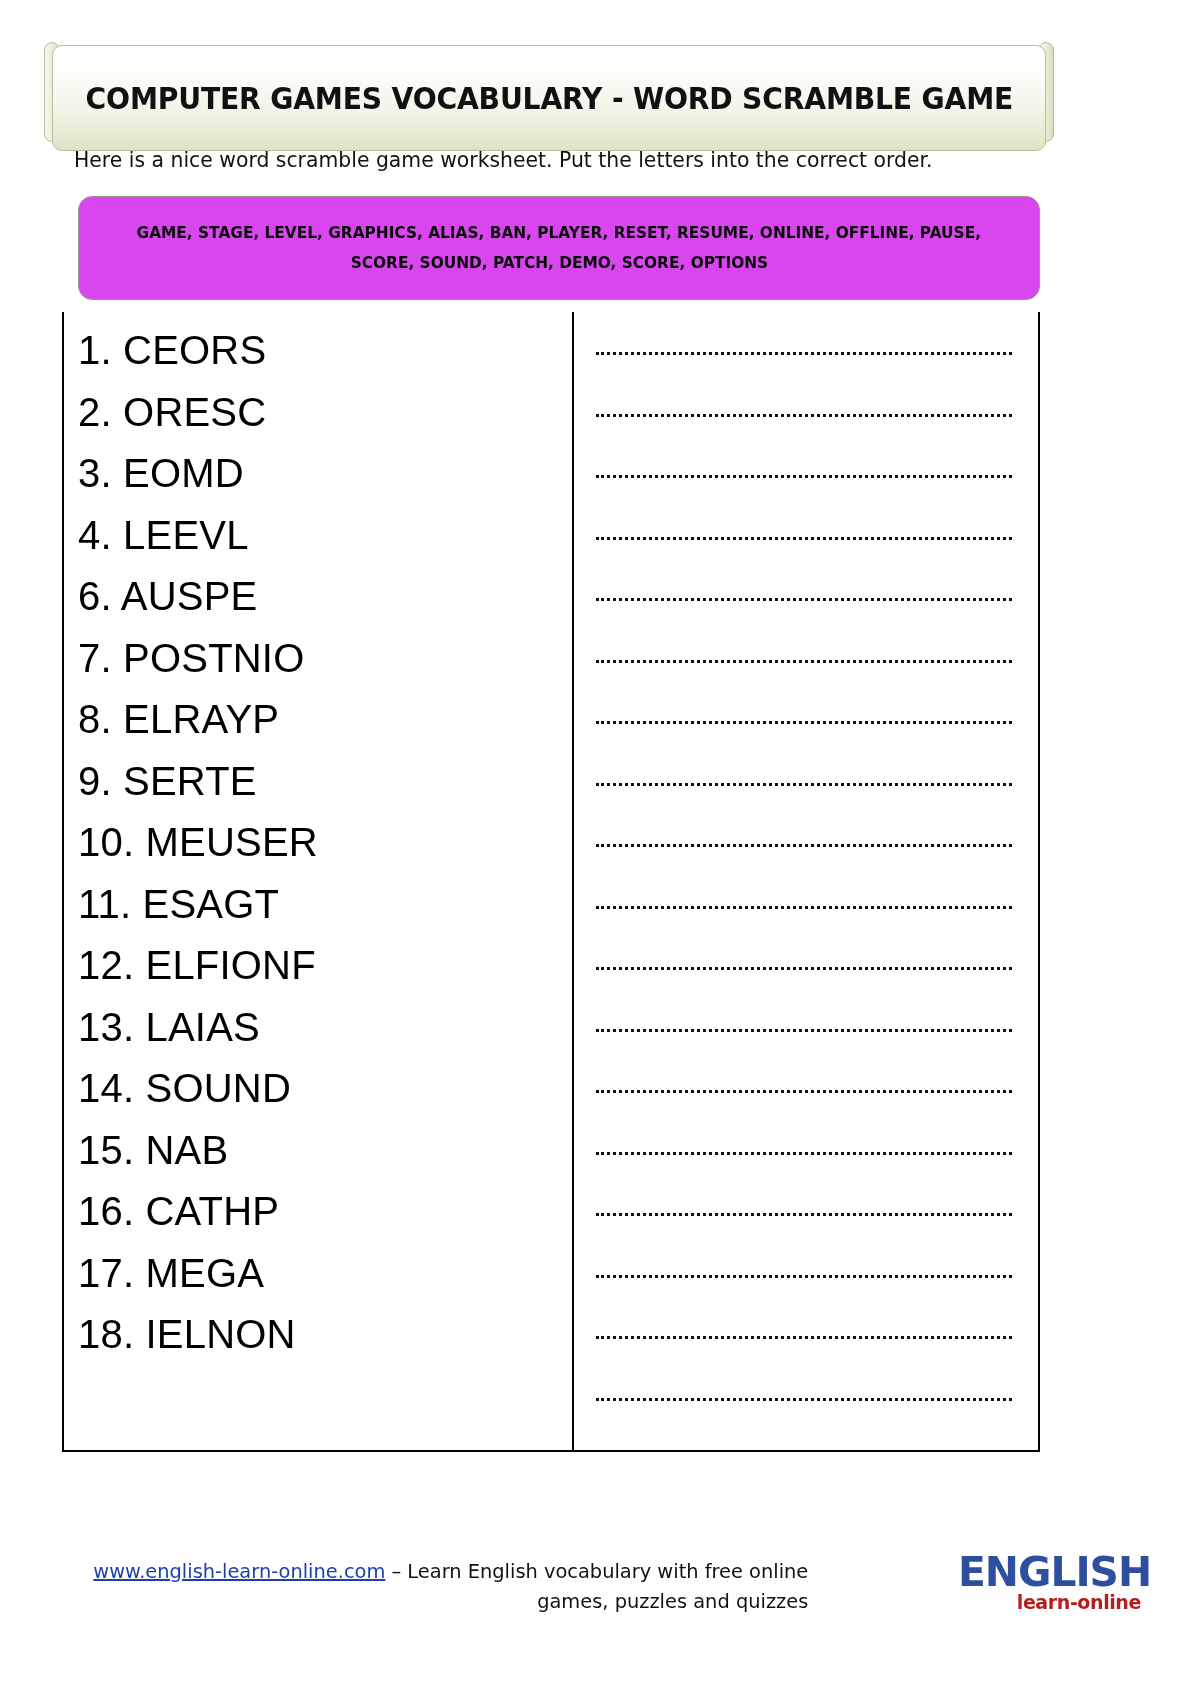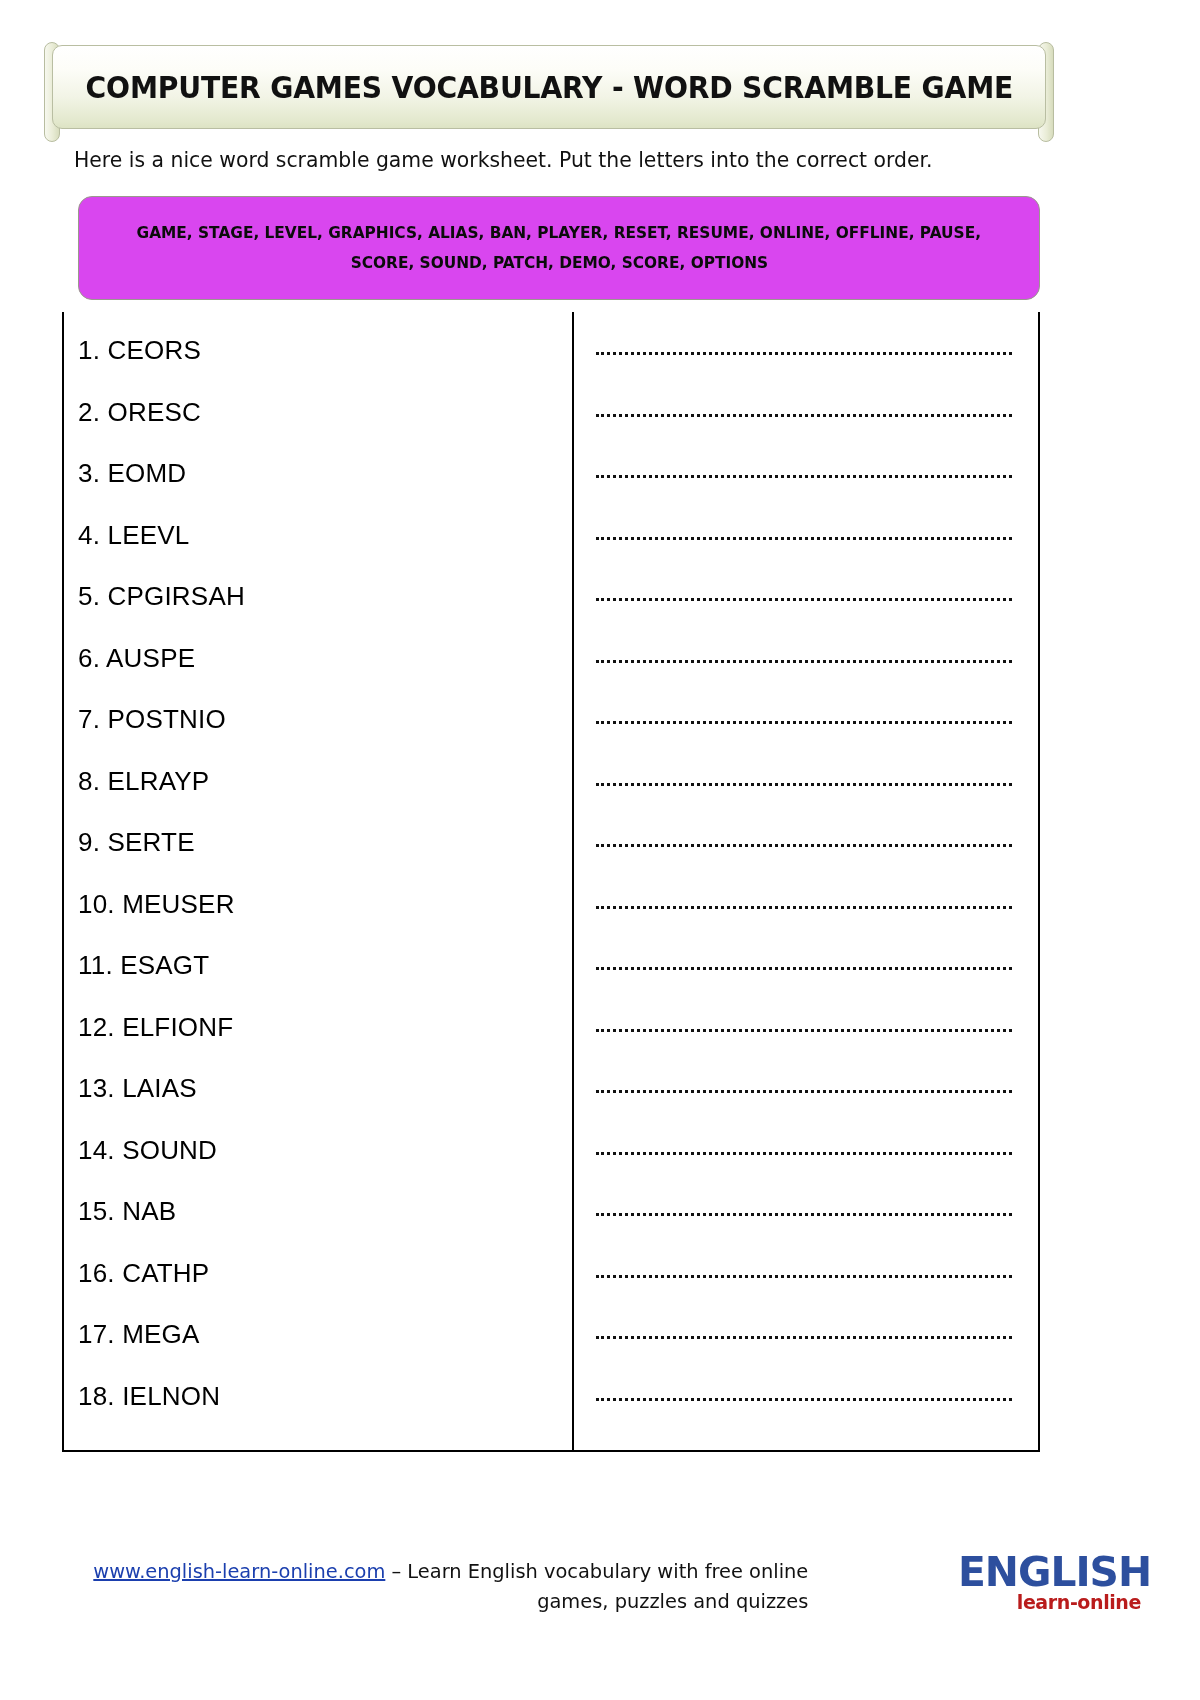--- a/index.html
+++ b/index.html
@@ -41,21 +41,21 @@
     background: linear-gradient(to right, #f7f8ef 0%, #e9ecd6 55%, #d7dcbd 100%);
     box-sizing: border-box;
   }
   .banner-roll-left { left: 0px; }
   .banner-roll-right { right: 0px; }
   .banner-body {
     position: absolute;
     left: 8px;
     top: 3px;
     width: 994px;
-    height: 84px;
+    height: 106px;
     box-sizing: border-box;
     border: 1px solid #b9bea2;
     border-radius: 10px;
     background: linear-gradient(to bottom,
         #ffffff 0%,
         #fdfdf8 28%,
         #f2f4e6 62%,
         #e3e8cd 92%,
         #dde3c4 100%);
     display: flex;
@@ -141,21 +141,21 @@
     box-sizing: border-box;
     border-left: 2px solid #000000;
     padding: 8px 26px 0 22px;
     display: flex;
     flex-direction: column;
   }
   .q-row {
     height: 61.5px;
     display: flex;
     align-items: center;
-    font-size: 26px;
+    font-size: 40px;
     letter-spacing: 0.2px;
     color: #000000;
     white-space: nowrap;
   }
   .a-row {
     height: 61.5px;
     display: flex;
     align-items: center;
   }
   .dots {
@@ -237,21 +237,20 @@
     <div class="wordbank-line">GAME, STAGE, LEVEL, GRAPHICS, ALIAS, BAN, PLAYER, RESET, RESUME, ONLINE, OFFLINE, PAUSE,</div>
     <div class="wordbank-line">SCORE, SOUND, PATCH, DEMO, SCORE, OPTIONS</div>
   </div>
 
   <div class="table">
     <div class="col-left">
       <div class="q-row">1. CEORS</div>
       <div class="q-row">2. ORESC</div>
       <div class="q-row">3. EOMD</div>
       <div class="q-row">4. LEEVL</div>
-      <div class="q-row">5. CPGIRSAH</div>
       <div class="q-row">6. AUSPE</div>
       <div class="q-row">7. POSTNIO</div>
       <div class="q-row">8. ELRAYP</div>
       <div class="q-row">9. SERTE</div>
       <div class="q-row">10. MEUSER</div>
       <div class="q-row">11. ESAGT</div>
       <div class="q-row">12. ELFIONF</div>
       <div class="q-row">13. LAIAS</div>
       <div class="q-row">14. SOUND</div>
       <div class="q-row">15. NAB</div>

